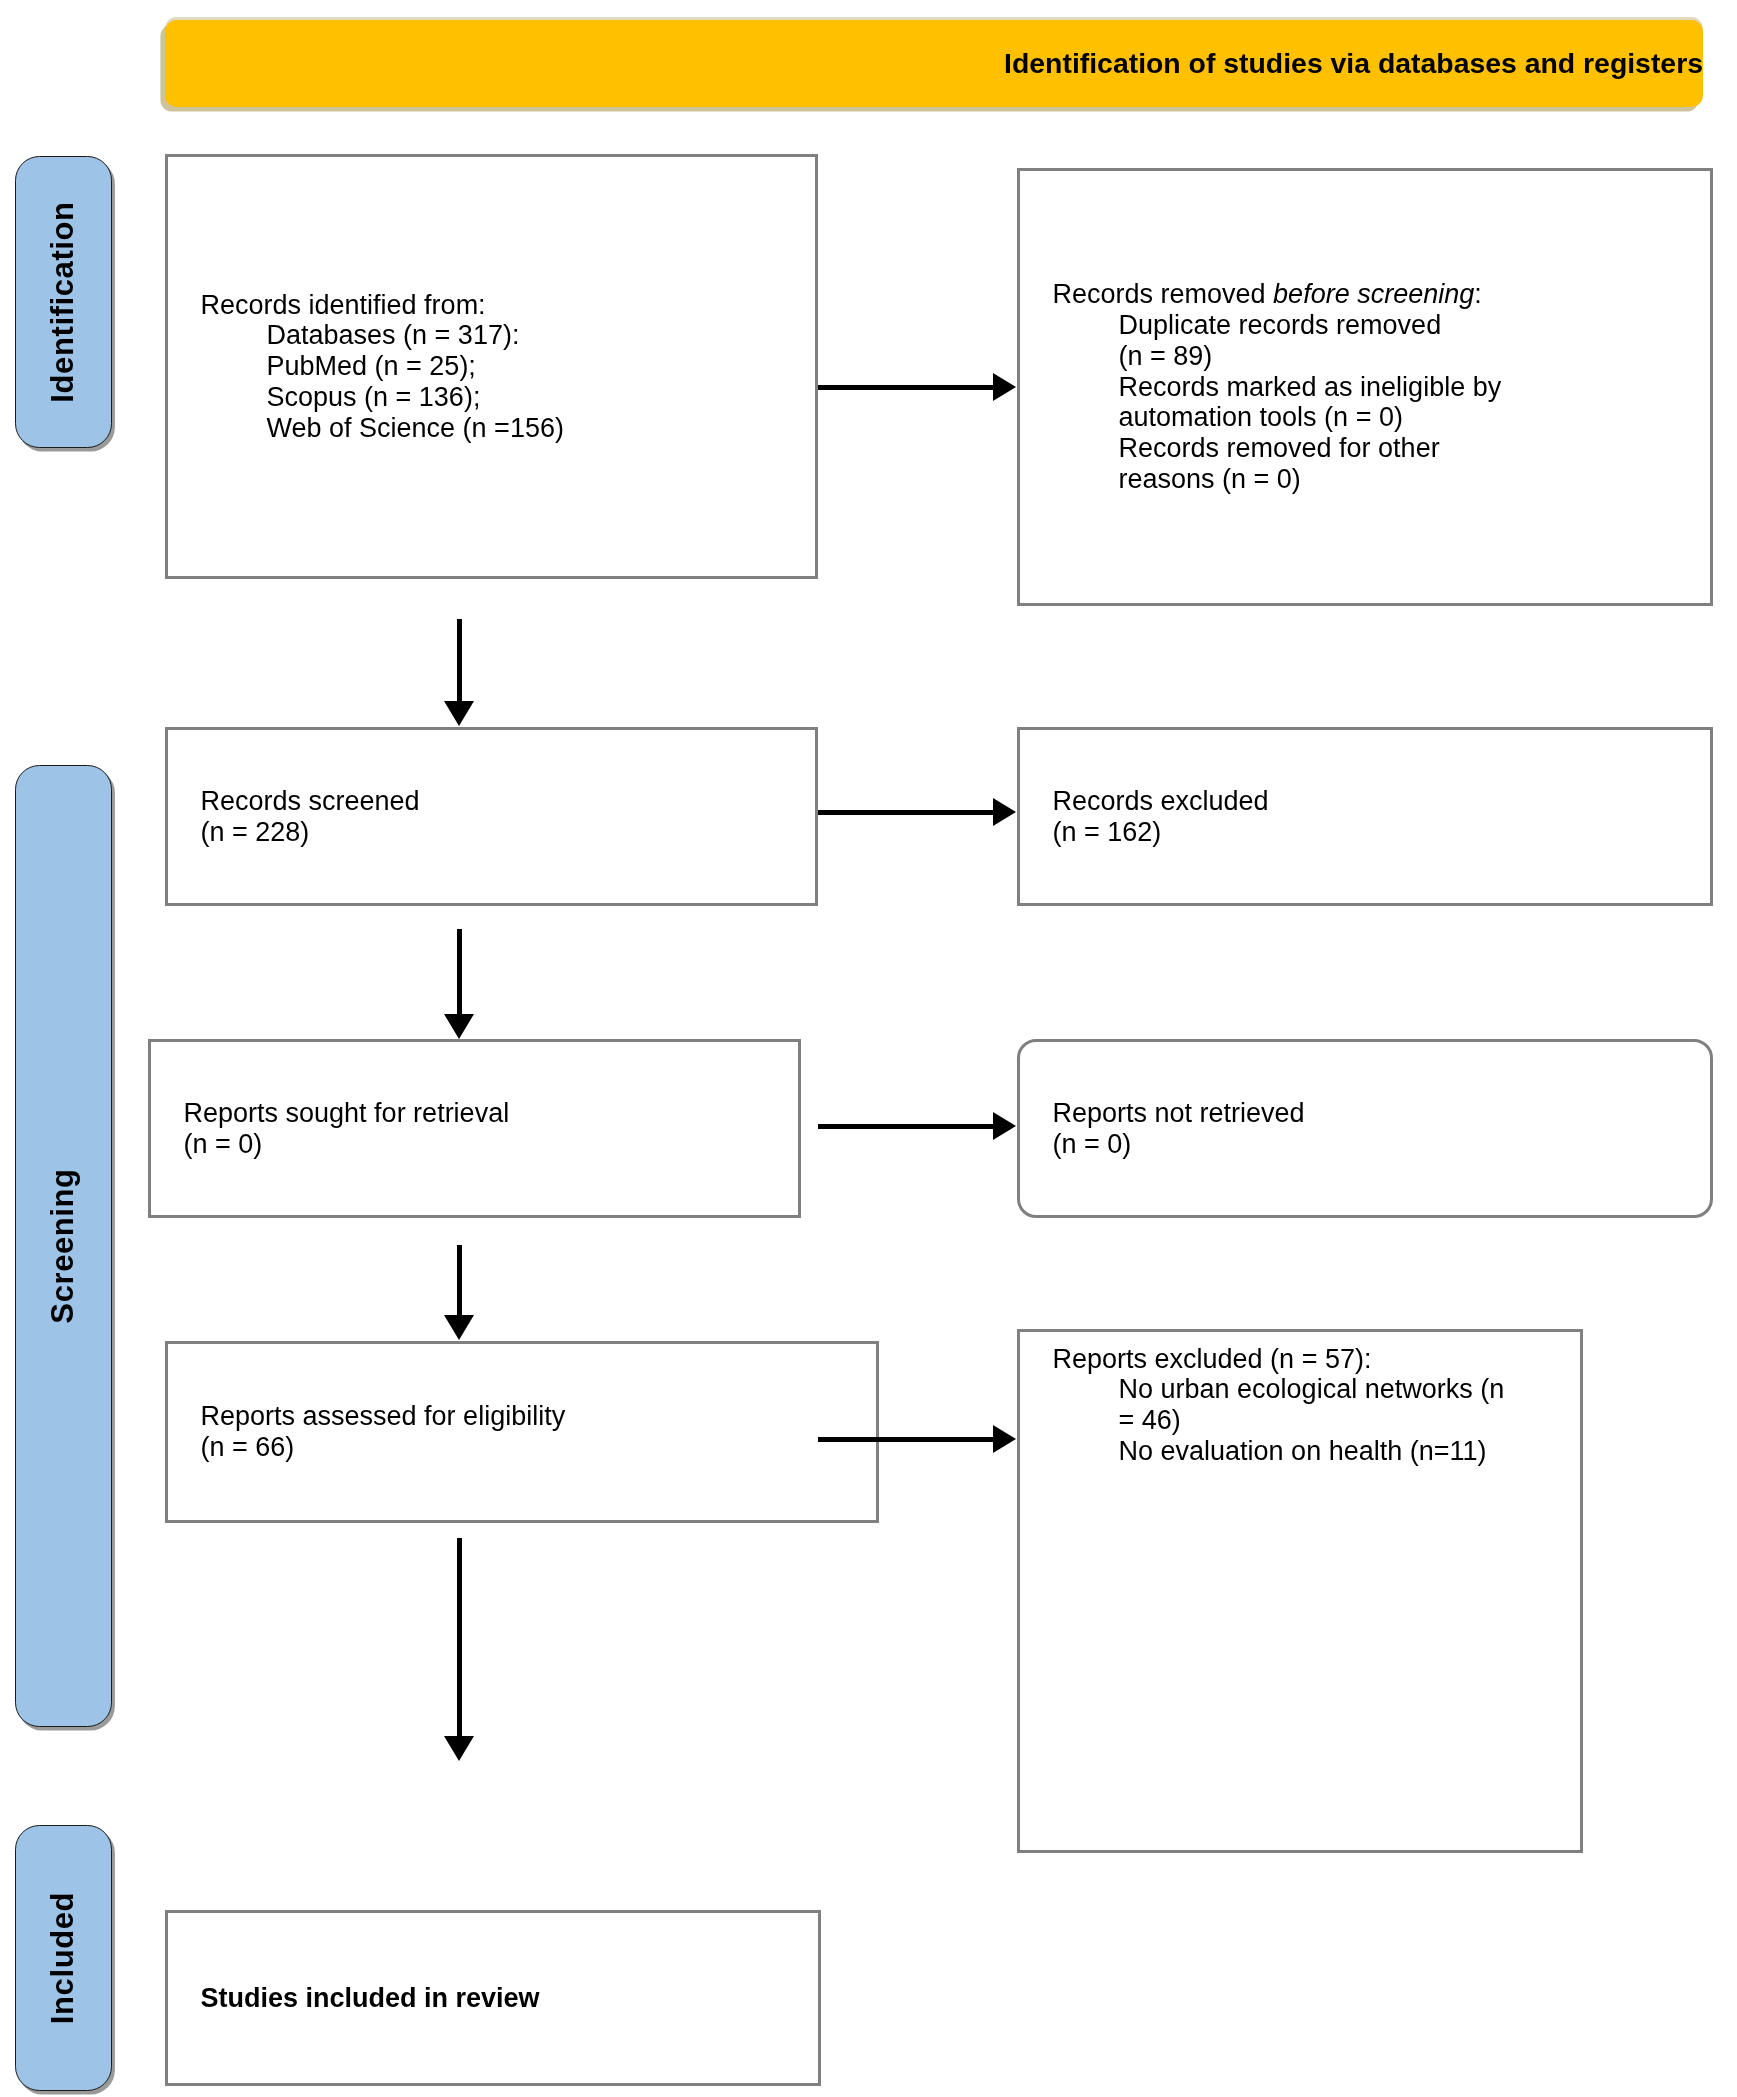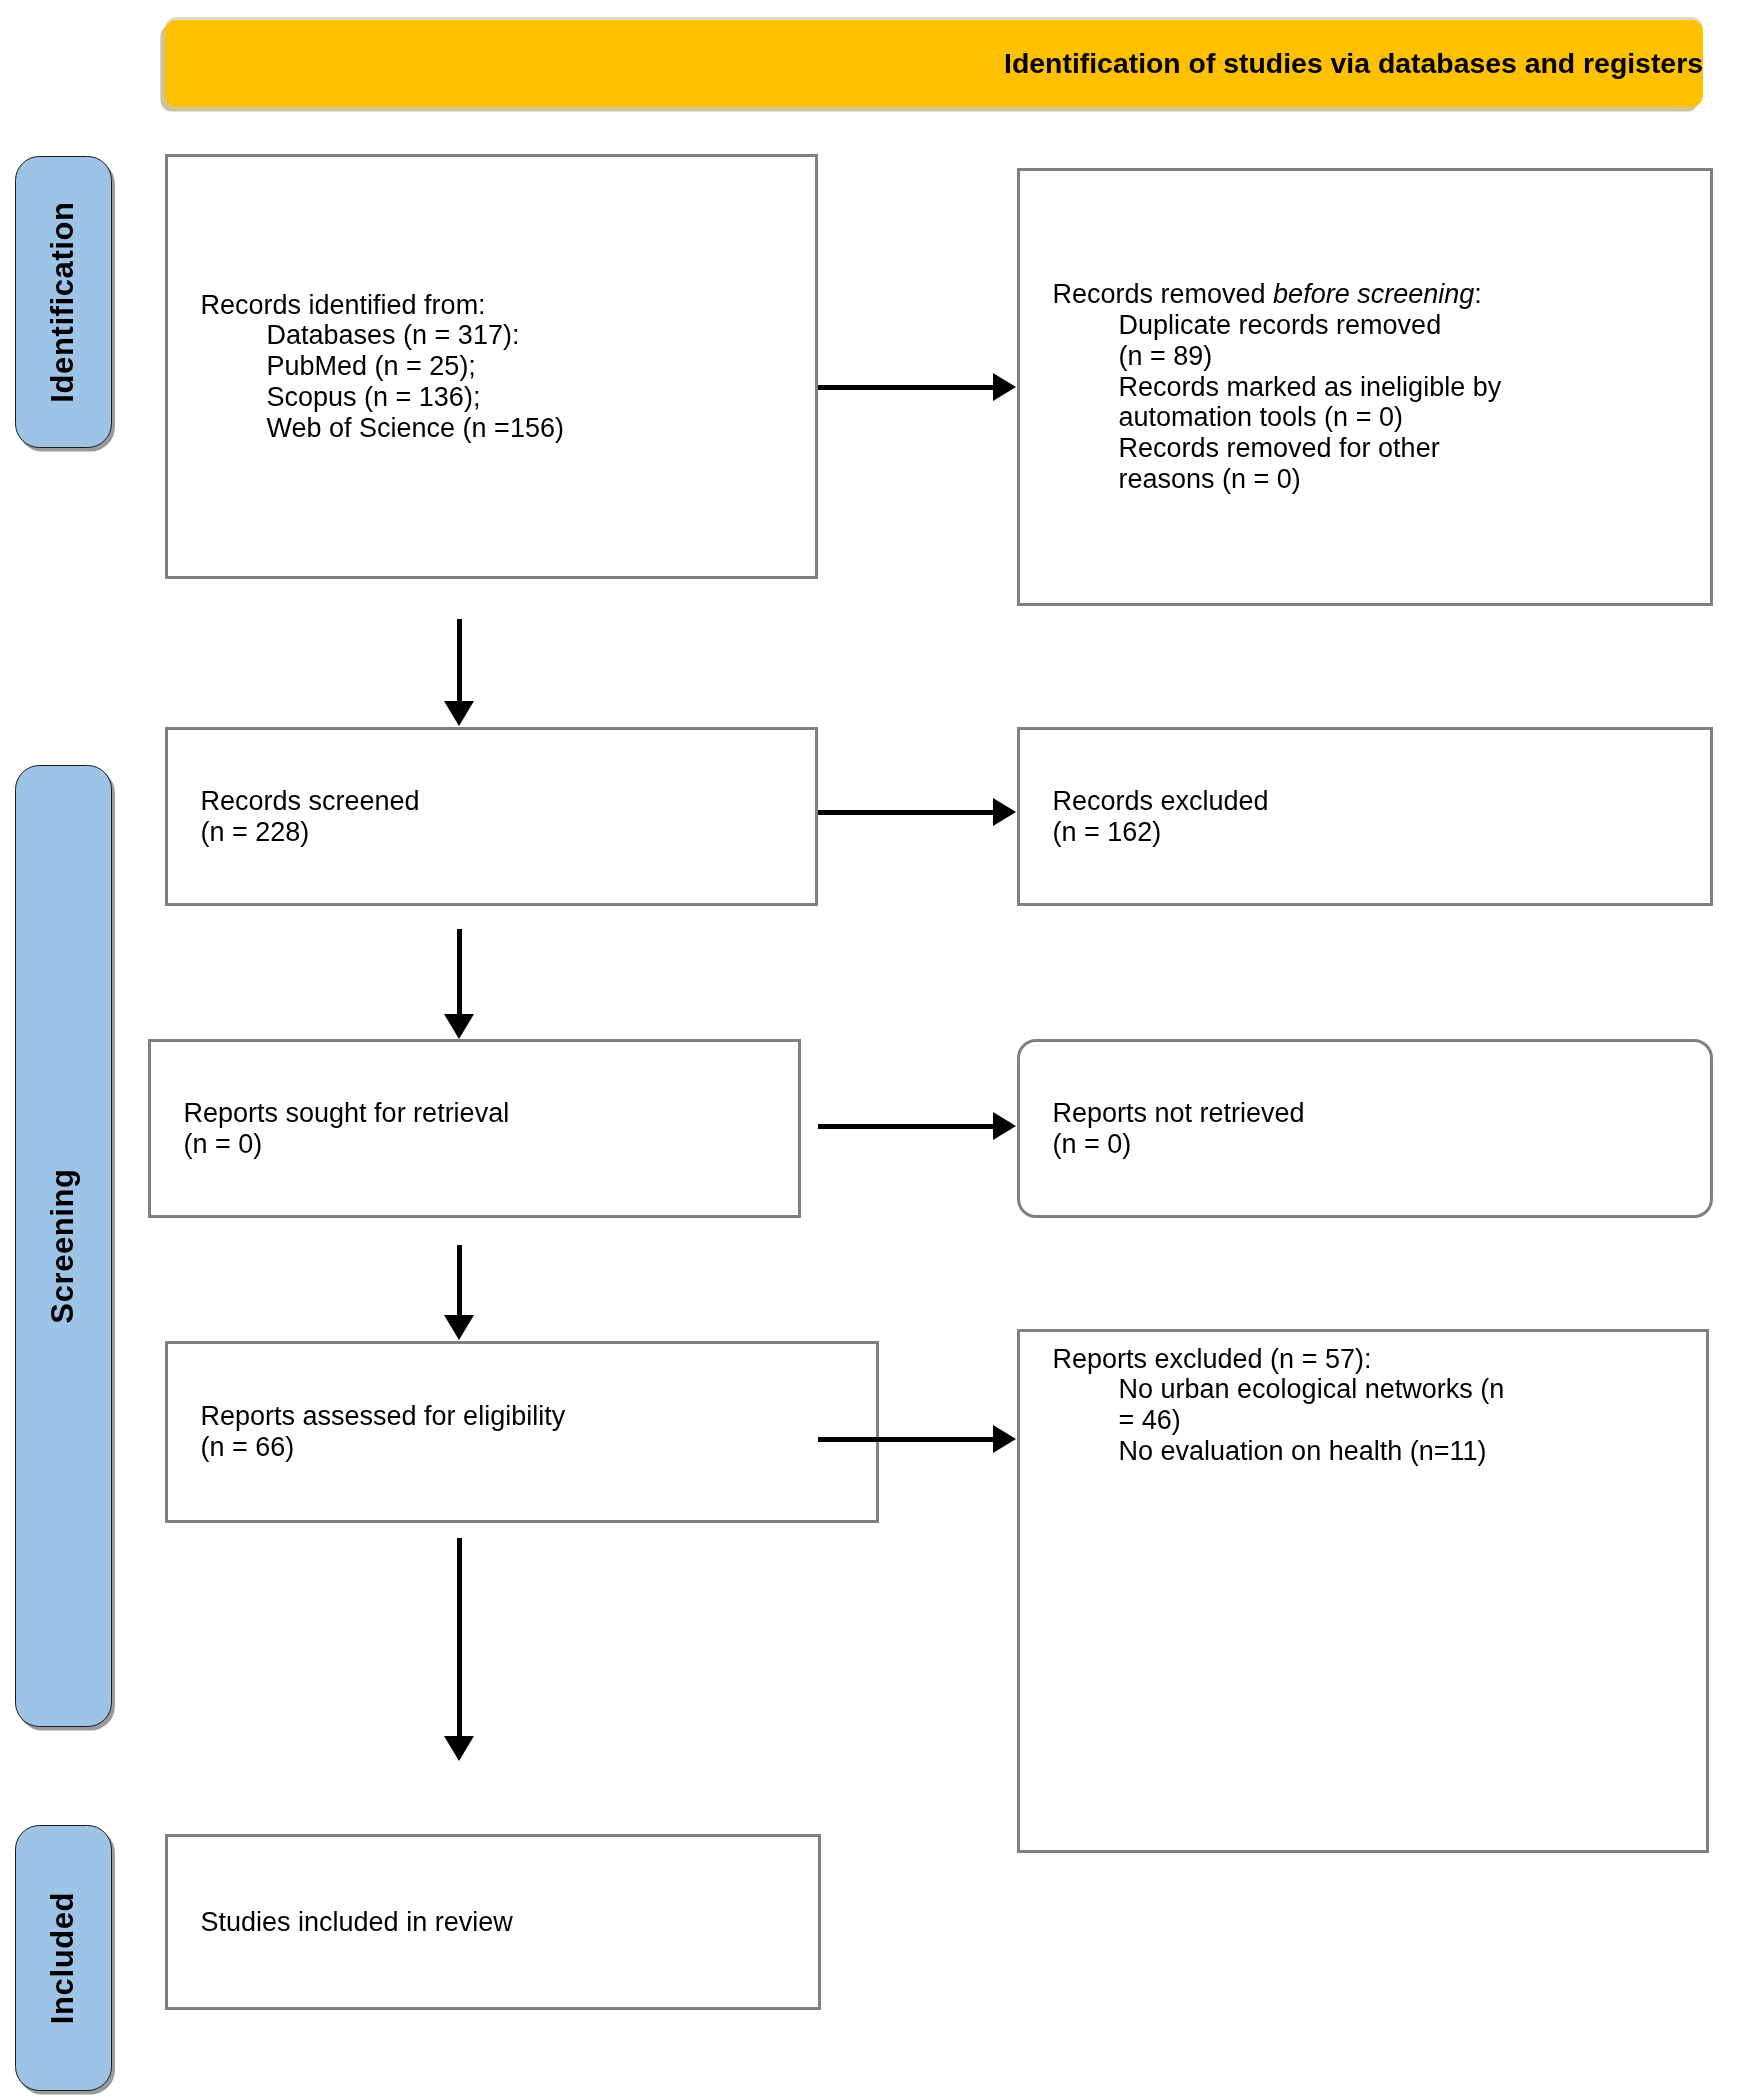--- a/index.html
+++ b/index.html
@@ -57,22 +57,22 @@
   .indent{padding-left:66px;}
   .italic{font-style:italic;}
 
   .box-identified{left:165px;top:154px;width:653px;height:425px;}
   .box-removed{left:1017px;top:168px;width:696px;height:438px;}
   .box-screened{left:165px;top:727px;width:653px;height:179px;}
   .box-records-excluded{left:1017px;top:727px;width:696px;height:179px;}
   .box-sought{left:148px;top:1039px;width:653px;height:179px;}
   .box-not-retrieved{left:1017px;top:1039px;width:696px;height:179px;border-radius:19px;}
   .box-assessed{left:165px;top:1341px;width:714px;height:182px;}
-  .box-reports-excluded{left:1017px;top:1329px;width:692px;height:524px;justify-content:flex-start;}
-  .box-included{left:165px;top:1834px;width:656px;height:176px;}
+  .box-reports-excluded{left:1017px;top:1329px;width:566px;height:524px;justify-content:flex-start;}
+  .box-included{left:165px;top:1910px;width:656px;height:176px;font-weight:bold;}
 
   
   .harrow{position:absolute;left:818px;width:175px;height:4.6px;background:var(--arrow);}
   .harrow::after{
     content:'';position:absolute;left:100%;top:50%;transform:translateY(-50%);
     width:0;height:0;
     border-left:23px solid var(--arrow);
     border-top:14px solid transparent;border-bottom:14px solid transparent;
   }
   .arrow-h1{top:385px;}

